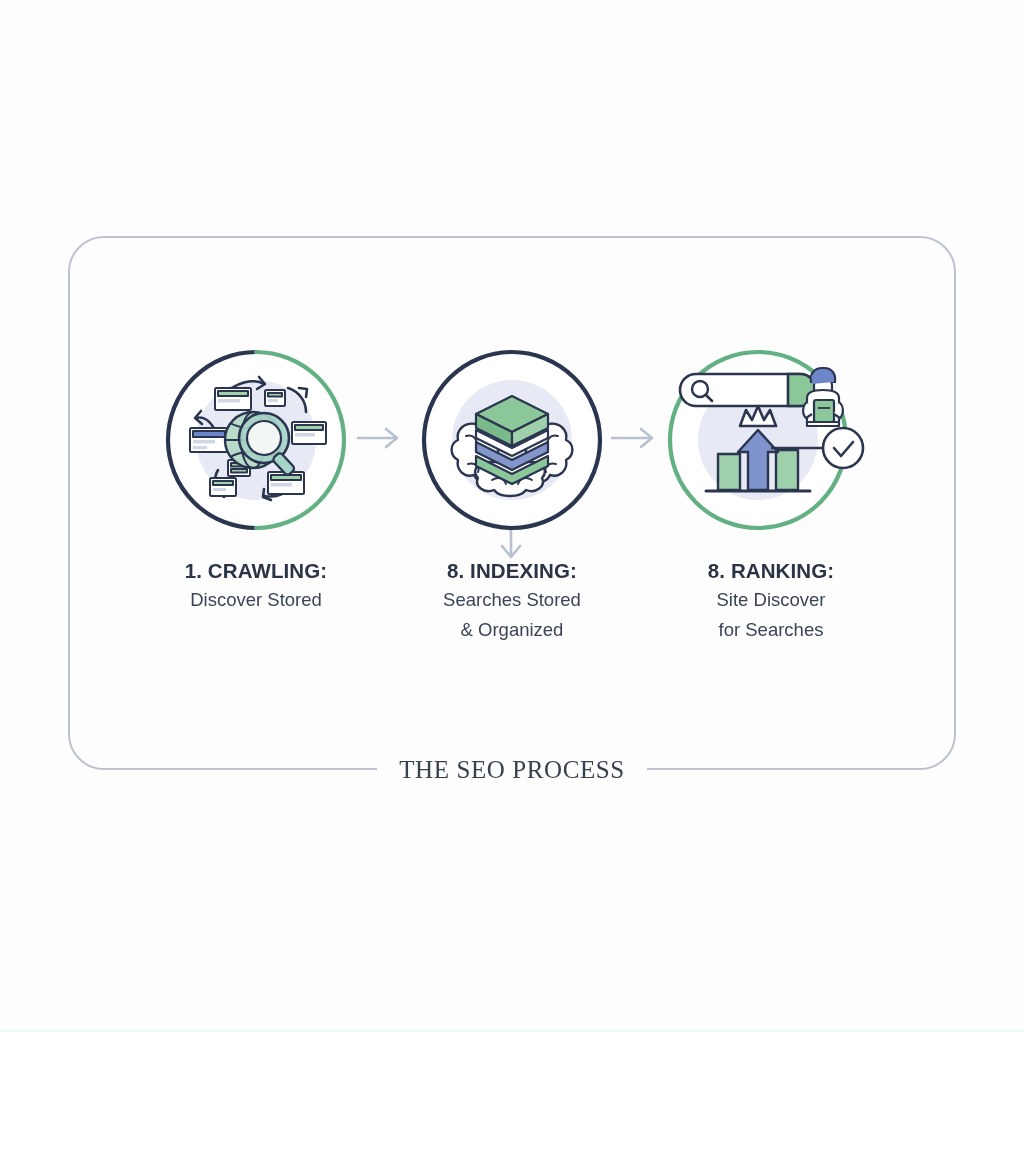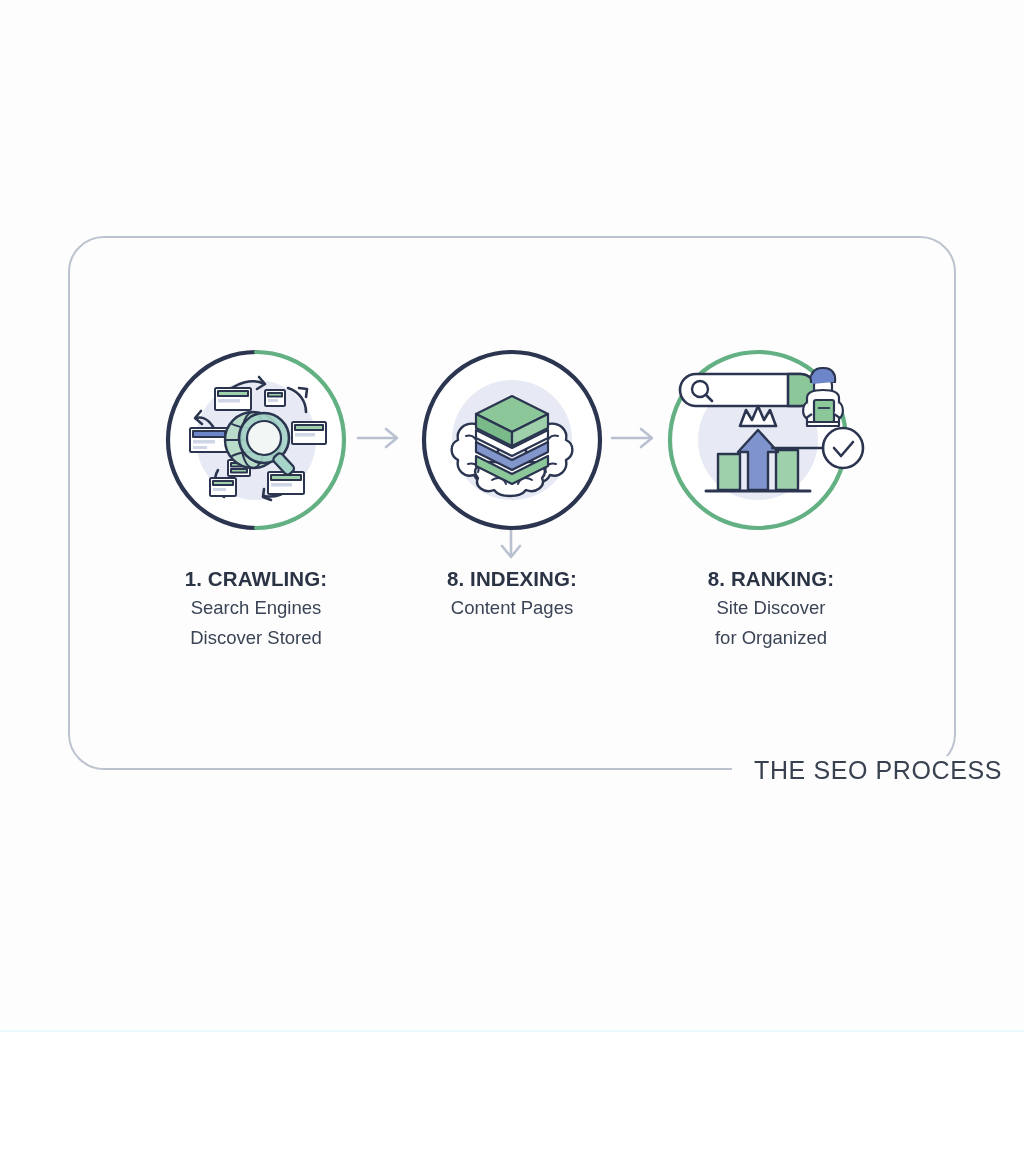--- a/index.html
+++ b/index.html
@@ -15,38 +15,39 @@
   .footer{position:absolute;left:0;top:1032px;width:1024px;height:122px;background:#ffffff;}
 
   
   .card{
     position:absolute;left:68px;top:236px;width:888px;height:534px;
     border:2px solid #bcc2ce;border-radius:36px;
     box-sizing:border-box;background:transparent;
   }
   .card-title{
     position:absolute;left:0;right:0;top:752px;height:36px;
-    display:flex;align-items:center;justify-content:flex-end;
+    display:flex;align-items:center;justify-content:center;
     pointer-events:none;
+    font-family:Liberation Serif, serif;
   }
   .card-title span{
     background:#fdfdfe;padding:0 22px;
     font-size:25px;letter-spacing:.6px;color:#38414f;font-weight:400;
   }
 
   
   .steps{position:absolute;left:68px;top:236px;width:888px;height:534px;}
   .step{position:absolute;top:0;width:270px;text-align:center;}
   .step.s1{left:53px;}
   .step.s2{left:309px;}
   .step.s3{left:568px;}
 
   .circle-wrap{position:relative;width:192px;height:192px;margin:108px auto 0;}
 
-  .labels{margin-top:30px;}
+  .labels{margin-top:22px;}
   .label-head{
     font-size:20.5px;font-weight:700;color:#2b3445;letter-spacing:.1px;
     line-height:1.22;
   }
   .label-sub{
     font-size:18.5px;font-weight:400;color:#3b4455;line-height:1.38;margin-top:4px;
   }
 
   
   .conn{position:absolute;top:0;left:0;pointer-events:none;}
@@ -157,21 +158,20 @@
 
             <g>
               <circle cx="104" cy="94" r="25" fill="#a6d4c8" fill-opacity="0.92" stroke="#2b3550" stroke-width="2.6"></circle>
               <circle cx="104" cy="94" r="17" fill="#f2f7f6" stroke="#2b3550" stroke-width="2.2"></circle>
               <rect x="118" y="109" width="11" height="23" rx="4" transform="rotate(-43 123 120)" fill="#a6d4c8" stroke="#2b3550" stroke-width="2.4"></rect>
             </g>
           </svg>
         </div>
         <div class="labels">
           <div class="label-head">1. CRAWLING:</div>
-          <div class="label-sub">Search Engines</div>
           <div class="label-sub">Discover Stored</div>
         </div>
       </div>
 
       <div class="step s2">
         <div class="circle-wrap">
           <svg width="192" height="192" viewBox="0 0 192 192">
             <circle cx="96" cy="96" r="88" fill="#ffffff" stroke="#2b3550" stroke-width="4.2"></circle>
             <circle cx="96" cy="96" r="60" fill="#e7eaf4"></circle>
 
@@ -204,21 +204,22 @@
               <path d="M60 86 L96 104 L132 86 L132 94 L96 112 L60 94 Z" fill="#ffffff"></path>
 
               <path d="M96 52 L132 70 L96 88 L60 70 Z" fill="#8cc79a"></path>
               <path d="M60 70 L60 84 L96 102 L96 88 Z" fill="#7ab98a"></path>
               <path d="M132 70 L132 84 L96 102 L96 88 Z" fill="#9ed0ab"></path>
             </g>
           </svg>
         </div>
         <div class="labels">
           <div class="label-head">8. INDEXING:</div>
-          <div class="label-sub">Content Pages</div>
+          <div class="label-sub">Searches Stored</div>
+          <div class="label-sub">&amp; Organized</div>
         </div>
       </div>
 
       <div class="step s3">
         <div class="circle-wrap">
           <svg width="230" height="192" viewBox="-6 0 230 192" style="position:absolute;left:-19px;top:0;">
             <circle cx="96" cy="96" r="88" fill="#ffffff" stroke="#63b083" stroke-width="4.2"></circle>
             <circle cx="96" cy="96" r="60" fill="#e7eaf4"></circle>
 
             <g>
@@ -254,21 +255,21 @@
             <g>
               <line x1="110" y1="104" x2="168" y2="104" stroke="#2b3550" stroke-width="2.4" stroke-linecap="round"></line>
               <circle cx="181" cy="104" r="20" fill="#ffffff" stroke="#2b3550" stroke-width="2.6"></circle>
               <polyline points="172,104 179,112 191,98" fill="none" stroke="#2b3550" stroke-width="2.6" stroke-linecap="round" stroke-linejoin="round"></polyline>
             </g>
           </svg>
         </div>
         <div class="labels">
           <div class="label-head">8. RANKING:</div>
           <div class="label-sub">Site Discover</div>
-          <div class="label-sub">for Organized</div>
+          <div class="label-sub">for Searches</div>
         </div>
       </div>
 
     </div>
   </div>
 
   <div class="footer-divider"></div>
 
   <div class="footer">
     

